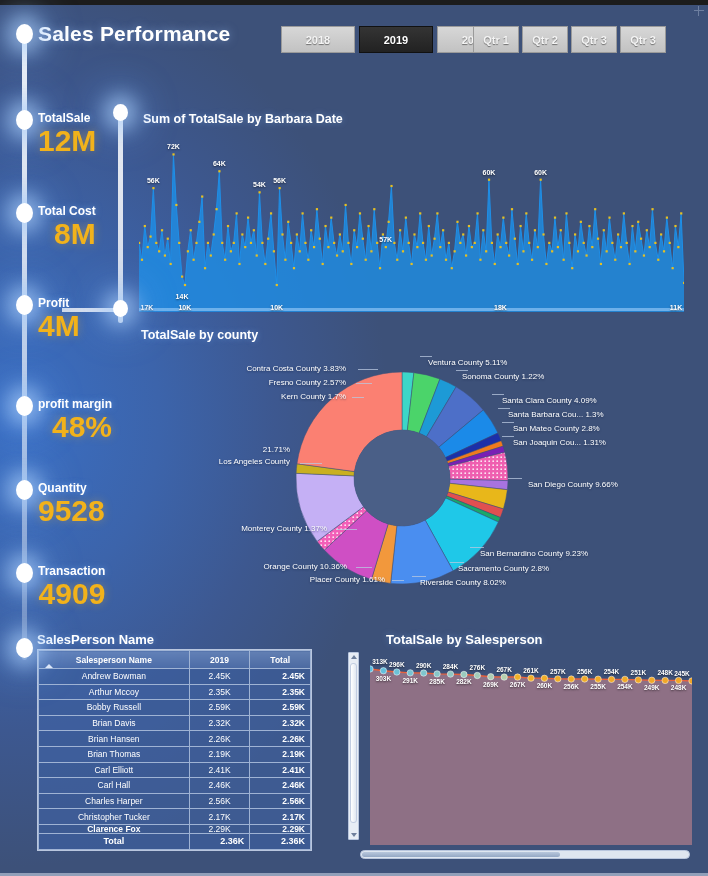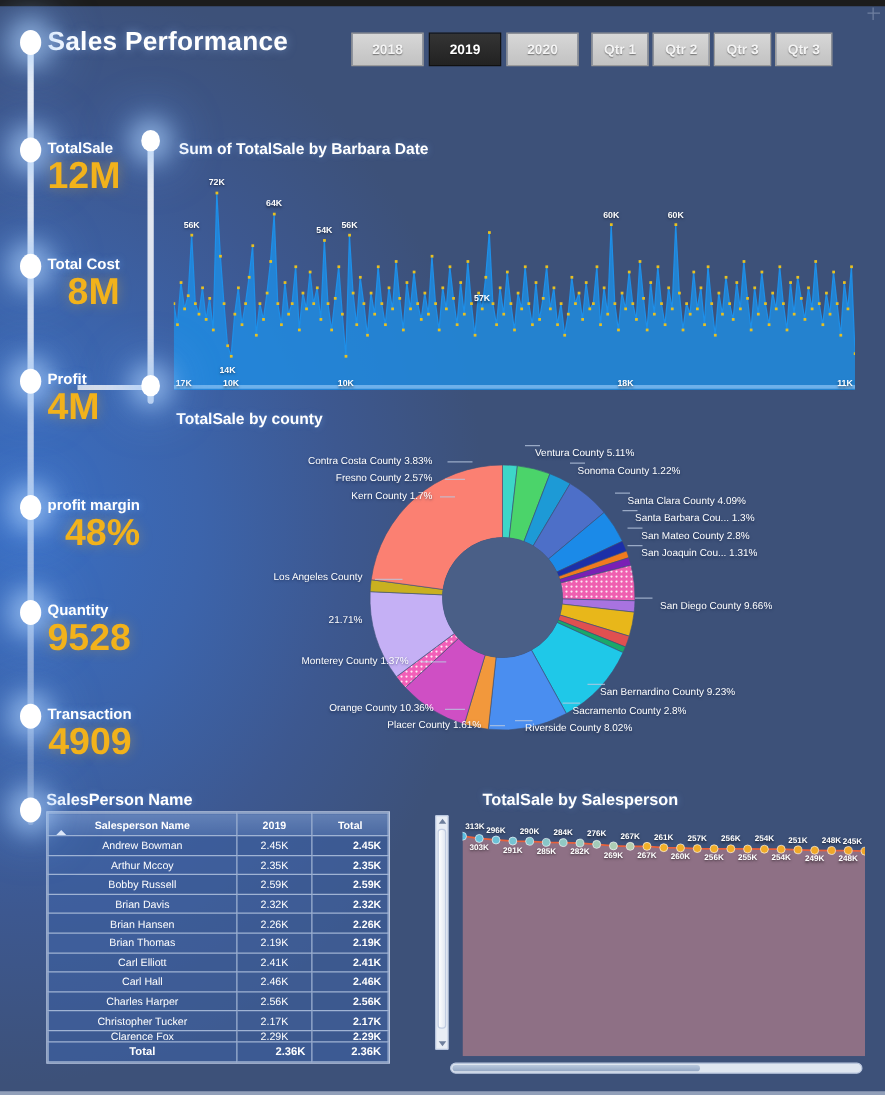--- a/index.html
+++ b/index.html
@@ -38,21 +38,21 @@
     font-size: 21px; font-weight: bold; color: #ffffff;
     letter-spacing: .2px;
     text-shadow: 0 0 8px rgba(160,200,255,.5);
   }
 
   
   .slicer-group { position: absolute; display: flex; }
   #year-slicer { left: 281px; top: 26px; }
   #qtr-slicer  { left: 473px; top: 26px; }
   .slicer-btn {
-    width: 58px; height: 27px;
+    width: 74px; height: 27px;
     background: linear-gradient(180deg, #d7d7d7 0%, #c2c2c2 100%);
     border: 1px solid #9a9a9a;
     color: #f4f4f4;
     font-size: 11px; font-weight: bold;
     display: flex; align-items: center; justify-content: center;
     margin-right: 4px;
     text-shadow: 0 1px 1px rgba(0,0,0,.45);
     cursor: pointer;
   }
   .slicer-btn.selected {
@@ -517,21 +517,21 @@
         <path d="M25.048658383513768,173.39770940309322 A106,106 0 0 1 4.103302734521108,105.32137752500641 L62.04677859676428,107.8813785018897 A48,48 0 0 0 71.53146794725151,138.70839671083468 Z" fill="#c5b0f5" stroke="#3d5179" stroke-width="0.5"></path>
         <path d="M4.103302734521108,105.32137752500641 A106,106 0 0 1 4.961208511437334,95.75737795831631 L62.43526423159426,103.5505107735772 A48,48 0 0 0 62.04677859676428,107.8813785018897 Z" fill="#c9b020" stroke="#3d5179" stroke-width="0.5"></path>
         <path d="M4.961208511437334,95.75737795831631 A106,106 0 0 1 109.99999999999989,4 L109.99999999999994,62 A48,48 0 0 0 62.43526423159426,103.5505107735772 Z" fill="#fb8072" stroke="#3d5179" stroke-width="0.5"></path>
         <circle cx="110" cy="110" r="48" fill="#4a5f87"></circle>
       </svg></div>
   <div id="donut-labels">
       <div class="donut-label l" style="right: 362px; top: 364px;">Contra Costa County 3.83%</div>
       <div class="donut-label l" style="right: 362px; top: 378px; text-align: center;">Fresno County 2.57%</div>
       <div class="donut-label l" style="right: 362px; top: 392px;">Kern County 1.7%</div>
       <div class="donut-label l" style="right: 418px; top: 457px;">Los Angeles County</div>
-      <div class="donut-label l" style="right: 418px; top: 491px; margin-left: 40px;">21.71%</div>
+      <div class="donut-label l" style="right: 418px; top: 445px; margin-left: 40px;">21.71%</div>
       <div class="donut-label l" style="right: 381px; top: 524px;">Monterey County 1.37%</div>
       <div class="donut-label l" style="right: 361px; top: 562px;">Orange County 10.36%</div>
       <div class="donut-label l" style="right: 323px; top: 575px;">Placer County 1.61%</div>
       <div class="donut-label r" style="left: 420px; top: 578px;">Riverside County 8.02%</div>
       <div class="donut-label r" style="left: 458px; top: 564px;">Sacramento County 2.8%</div>
       <div class="donut-label r" style="left: 480px; top: 549px;">San Bernardino County 9.23%</div>
       <div class="donut-label r" style="left: 516px; top: 480px; margin-left: 12px;">San Diego County 9.66%</div>
       <div class="donut-label r" style="left: 513px; top: 438px;">San Joaquin Cou... 1.31%</div>
       <div class="donut-label r" style="left: 513px; top: 424px;">San Mateo County 2.8%</div>
       <div class="donut-label r" style="left: 508px; top: 410px;">Santa Barbara Cou... 1.3%</div>
@@ -615,21 +615,21 @@
             <td class="c-name">Charles Harper</td>
             <td class="c-2019">2.56K</td>
             <td class="c-total">2.56K</td>
           </tr>
           <tr>
             <td class="c-name">Christopher Tucker</td>
             <td class="c-2019">2.17K</td>
             <td class="c-total">2.17K</td>
           </tr>
           <tr style="height: 8px;">
-            <td class="c-name" style="height: 9px; overflow: hidden; line-height: 6px;">Clarence Fox</td>
+            <td class="c-name" style="height: 9px; overflow: hidden; line-height: 6px; font-weight: bold;">Clarence Fox</td>
             <td class="c-2019" style="height: 9px; overflow: hidden; line-height: 6px;">2.29K</td>
             <td class="c-total" style="height: 9px; overflow: hidden; line-height: 6px;">2.29K</td>
           </tr>
         </tbody>
       <tfoot>
         <tr>
           <td class="c-name">Total</td>
           <td class="c-2019">2.36K</td>
           <td class="c-total">2.36K</td>
         </tr>

